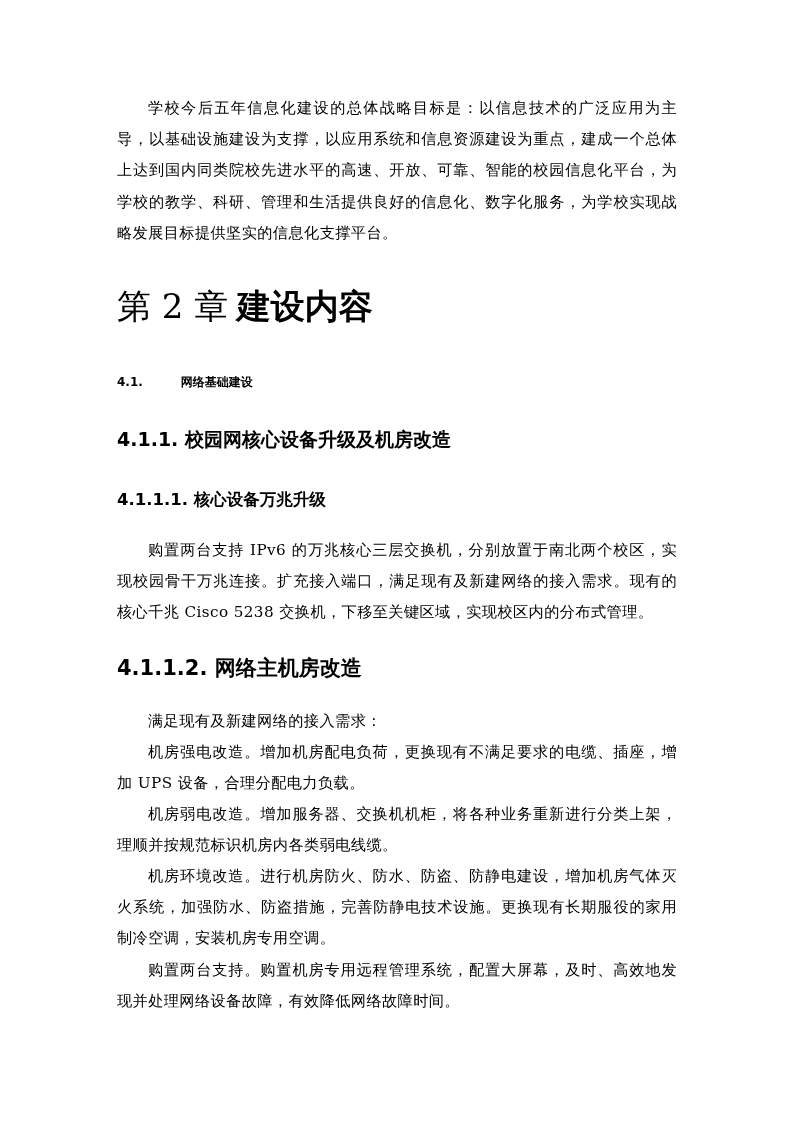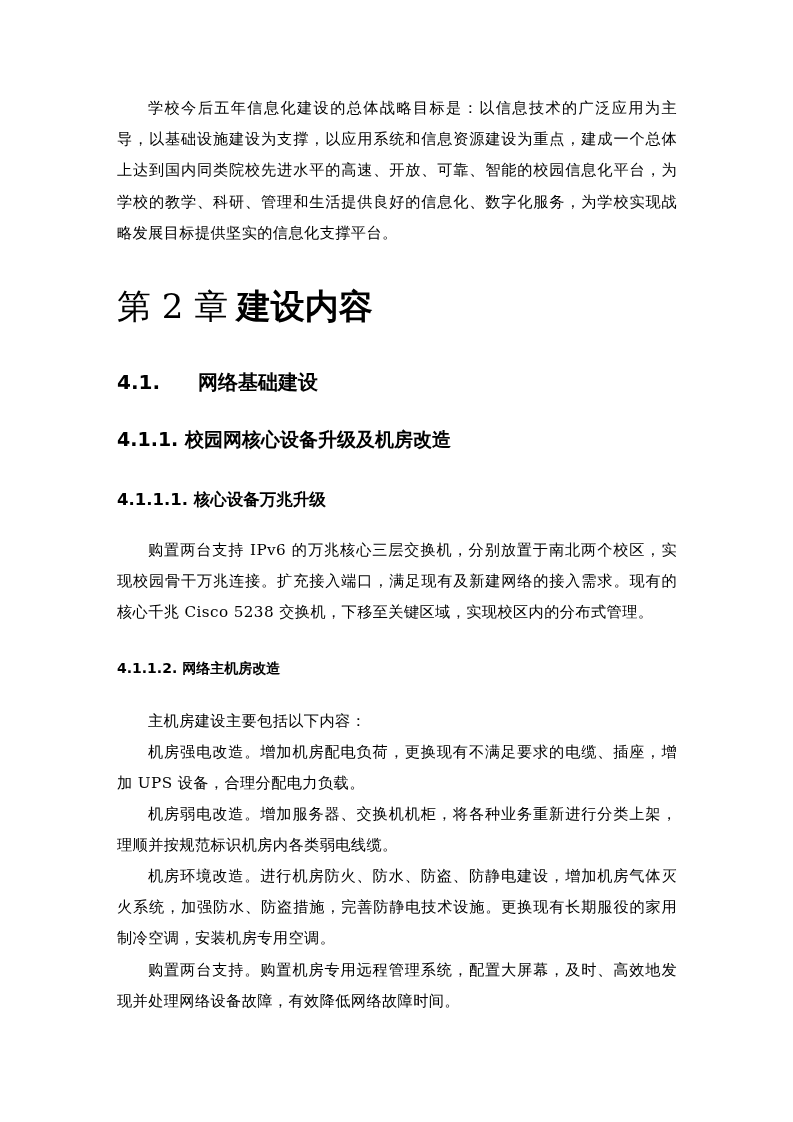--- a/index.html
+++ b/index.html
@@ -50,25 +50,25 @@
       font-weight: bold;
     }
     .h {
       position: absolute;
       left: 0;
       margin: 0;
       font-family: "DejaVu Sans", "Liberation Sans", sans-serif;
       font-weight: bold;
       white-space: nowrap;
     }
-    .h2 { top: 368px; font-size: 20px; line-height: 28px; }
+    .h2 { top: 368px; font-size: 12px; line-height: 28px; }
     .h2 .gap { display: inline-block; width: 38px; }
     .h3 { top: 424px; font-size: 19px; line-height: 30px; }
     .h4 { top: 487px; font-size: 16.5px; line-height: 26px; }
-    .h4b { top: 655px; font-size: 14px; line-height: 26px; }
+    .h4b { top: 655px; font-size: 21px; line-height: 26px; }
   </style>
 </head>
 <body>
 
 <div class="page">
 
   <p class="para" style="top:93px;">学校今后五年信息化建设的总体战略目标是：以信息技术的广泛应用为主导，以基础设施建设为支撑，以应用系统和信息资源建设为重点，建成一个总体上达到国内同类院校先进水平的高速、开放、可靠、智能的校园信息化平台，为学校的教学、科研、管理和生活提供良好的信息化、数字化服务，为学校实现战略发展目标提供坚实的信息化支撑平台。</p>
 
   <h1 class="chapter">
     <span class="num">第 2 章</span>
@@ -89,19 +89,19 @@
     <span>核心设备万兆升级</span>
   </h4>
 
   <p class="para" style="top:535px;">购置两台支持 IPv6 的万兆核心三层交换机，分别放置于南北两个校区，实现校园骨干万兆连接。扩充接入端口，满足现有及新建网络的接入需求。现有的核心千兆 Cisco 5238 交换机，下移至关键区域，实现校区内的分布式管理。</p>
 
   <h4 class="h h4b">
     <span>4.1.1.2.</span>
     <span>网络主机房改造</span>
   </h4>
 
-  <p class="para" style="top:706px;">主机房建设主要包括以下内容：</p>
+  <p class="para" style="top:706px;">满足现有及新建网络的接入需求：</p>
   <p class="para" style="top:737px;">机房强电改造。增加机房配电负荷，更换现有不满足要求的电缆、插座，增加 UPS 设备，合理分配电力负载。</p>
   <p class="para" style="top:799px;">机房弱电改造。增加服务器、交换机机柜，将各种业务重新进行分类上架，理顺并按规范标识机房内各类弱电线缆。</p>
   <p class="para" style="top:861px;">机房环境改造。进行机房防火、防水、防盗、防静电建设，增加机房气体灭火系统，加强防水、防盗措施，完善防静电技术设施。更换现有长期服役的家用制冷空调，安装机房专用空调。</p>
   <p class="para" style="top:955px;">购置两台支持。购置机房专用远程管理系统，配置大屏幕，及时、高效地发现并处理网络设备故障，有效降低网络故障时间。</p>
 
 </div>
 
 </body></html>

